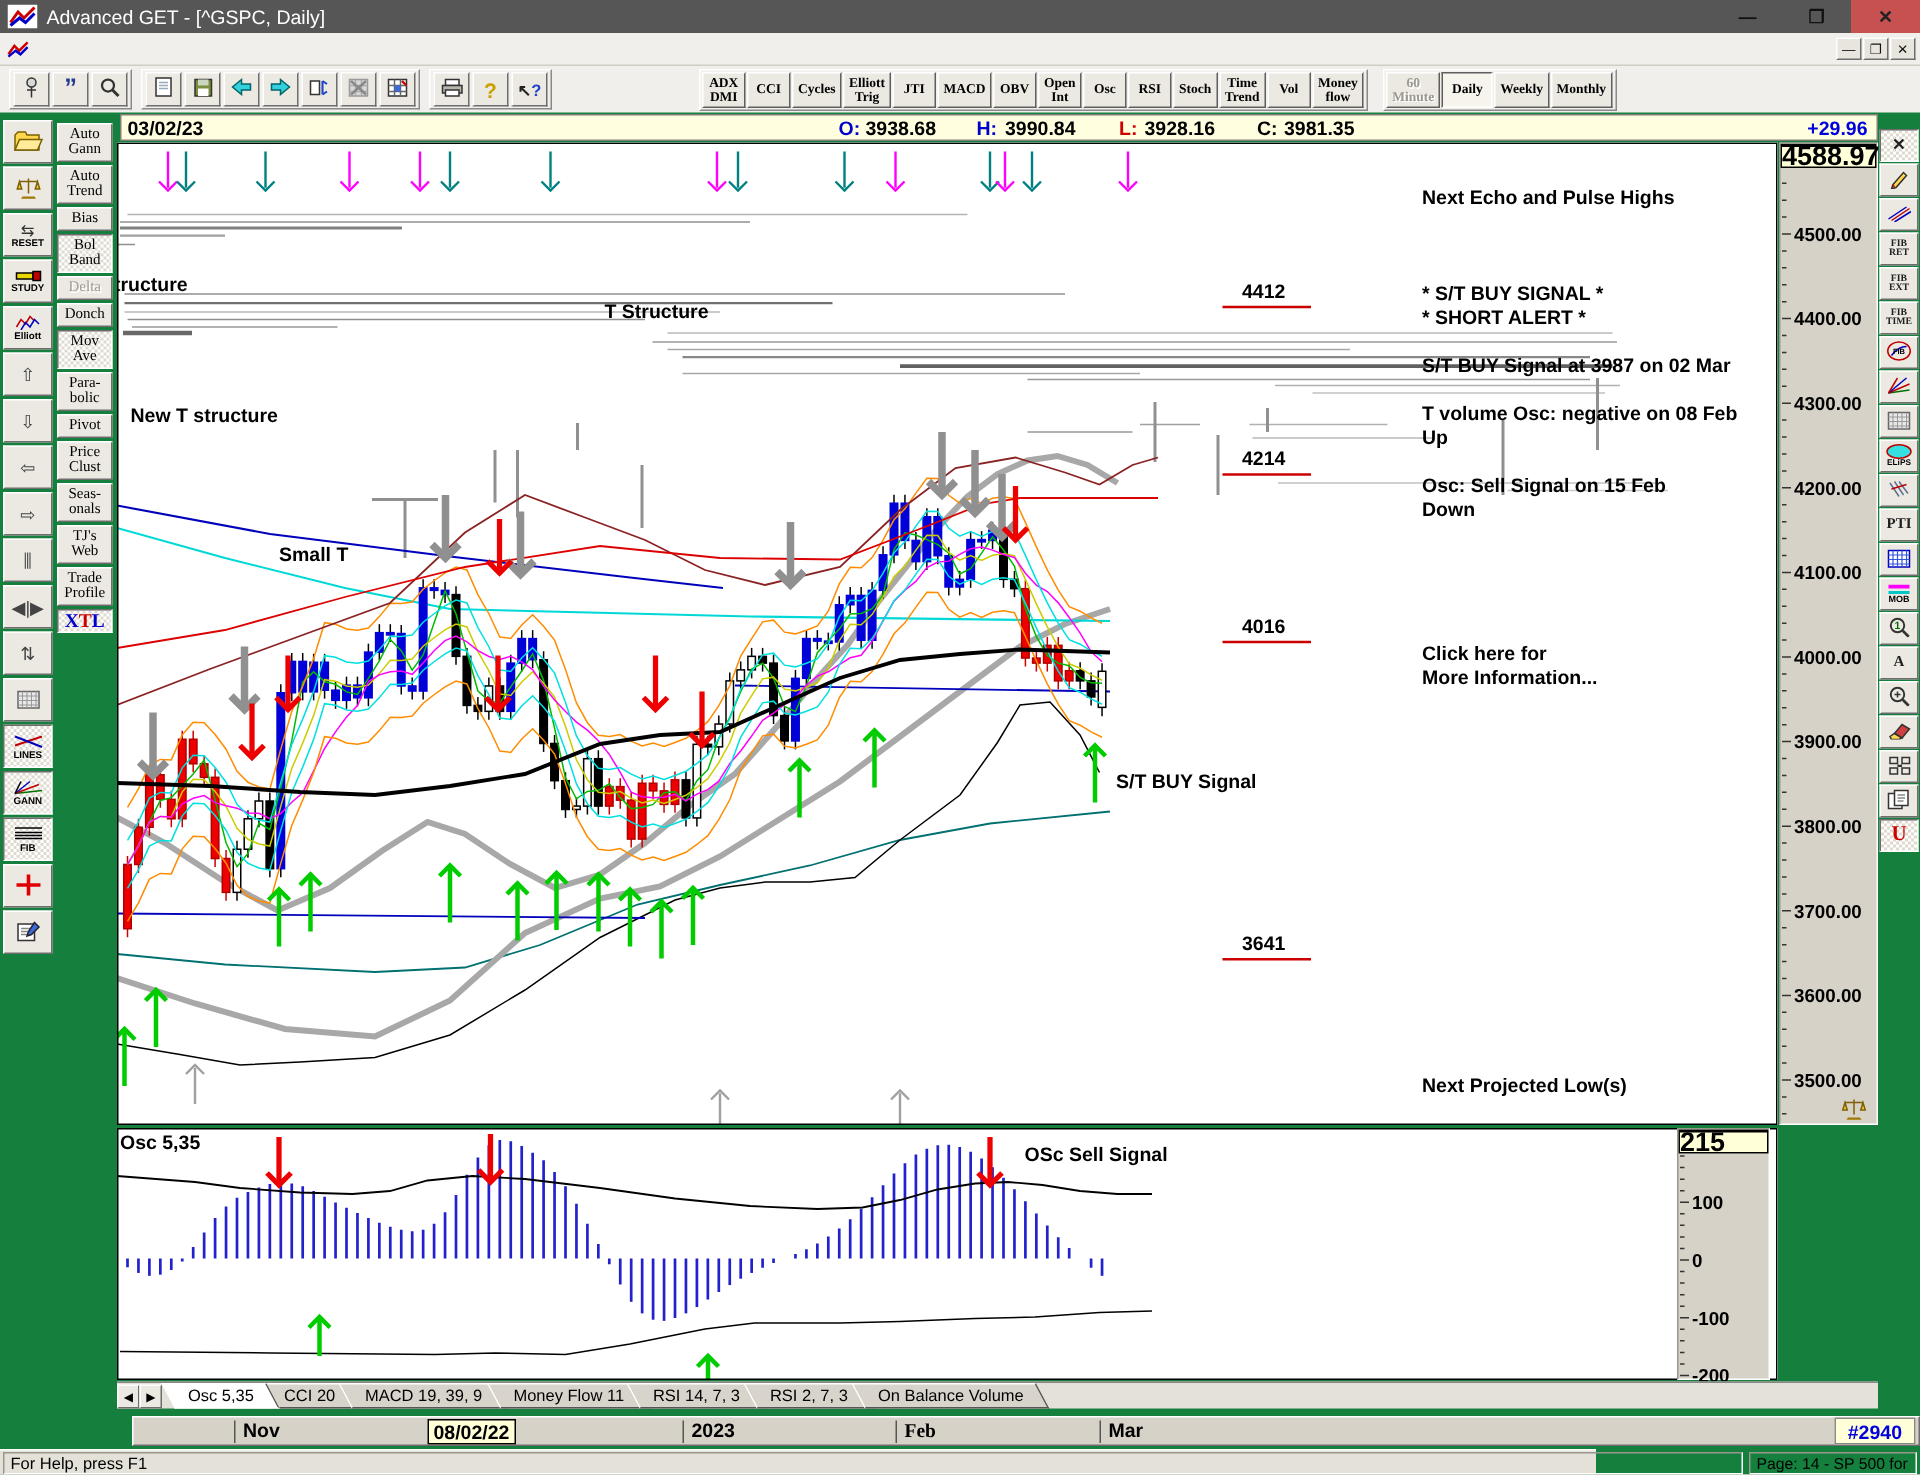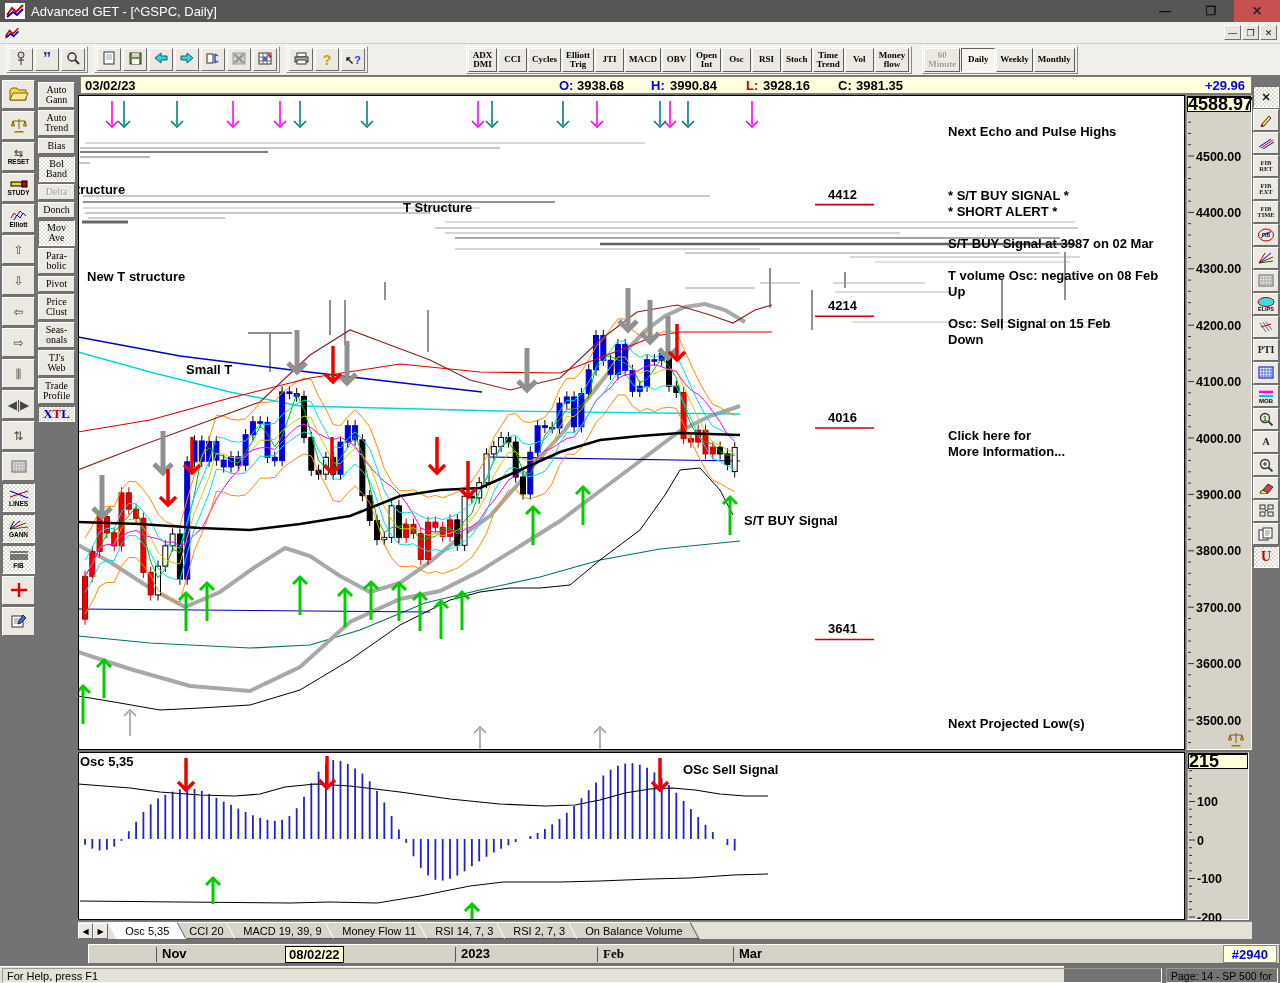--- a/index.html
+++ b/index.html
@@ -1,18 +1,18 @@
 <!DOCTYPE html>
 <html><head>
 <meta charset="utf-8">
 <style>
   * { margin:0; padding:0; box-sizing:border-box; }
   html,body { width:1280px; height:983px; overflow:hidden; background:#d8d4cb; font-family:"Liberation Sans",sans-serif; }
   .abs { position:absolute; }
-  #app { position:relative; width:1280px; height:983px; background:#737373; }
+  #app { position:relative; width:1280px; height:983px; background:#15803d; }
 
   
   #titlebar { left:0; top:0; width:1280px; height:22px; background:#565656; color:#fff; display:flex; align-items:center; font-size:13px; }
   #titlebar .logo { width:20px; height:16px; margin:0 6px 0 5px; }
   .win-btn { width:46px; height:22px; display:flex; align-items:center; justify-content:center; color:#111; font-size:12px; font-weight:bold; }
   #btn-close { background:#c75050; color:#222; }
   #win-btns { margin-left:auto; display:flex; }
 
   #menubar { left:0; top:22px; width:1280px; height:22px; background:#f0efec; border-bottom:1px solid #d0cdc5; display:flex; align-items:center; font-size:13px; color:#111; }
   .menu-item { padding:2px 9px; }
@@ -43,21 +43,21 @@
   
   #right-toolbar { left:1252px; top:74px; width:28px; height:881px; }
   .rt-btn { position:absolute; left:1px; width:26px; height:22px; background:#ece9e2; border:1px solid; border-color:#fff #6d6d6d #6d6d6d #fff; display:flex; flex-direction:column; align-items:center; justify-content:center; font-size:11px; color:#222; line-height:9px; }
   .rt-btn .two { font-family:"Liberation Serif",serif; font-weight:bold; font-size:6.5px; line-height:6.5px; white-space:pre-line; text-align:center; }
 
   
   #main-chart { left:78px; top:95px; width:1107px; height:655px; background:#fff; }
   #osc-chart { left:78px; top:752px; width:1107px; height:168px; background:#fff; }
   .gutter { background:#d6d2c8; border:1px solid; border-color:#9a978e #fff #fff #9a978e; }
   #price-gutter { left:1186px; top:95px; width:66px; height:655px; }
-  #osc-gutter { left:1187px; top:752px; width:62px; height:168px;padding-left:33px; }
+  #osc-gutter { left:1118px; top:752px; width:62px; height:168px;padding-left:33px; }
   .gutter-box { position:absolute; left:0; top:0; width:100%; height:16px; background:#ffffd8; border:1px solid #000; border-top-width:2px; text-align:left; font-size:18px; font-weight:bold; color:#000; line-height:13px; }
 
   
   #tabrow { left:78px; top:921px; width:1174px; height:18px; display:flex; align-items:flex-start; background:#e4e1d9; border-top:1px solid #888; }
   .tab-arrow { width:15px; height:16px; margin-top:1px; background:#ece9e2; border:1px solid; border-color:#fff #6d6d6d #6d6d6d #fff; font-size:8px; display:flex; align-items:center; justify-content:center; }
   .tab { height:17px; padding:1px 12px 0; margin-left:-6px; background:#d8d4cb; border:1px solid #555; border-top-color:#fff; border-left-color:#fff; transform:skewX(28deg); display:flex; align-items:center; }
   .tab > span { transform:skewX(-28deg); font-size:11px; color:#000; white-space:nowrap; }
   .tab.active { background:#fff; border-bottom-color:#fff; z-index:3; }
 
   

